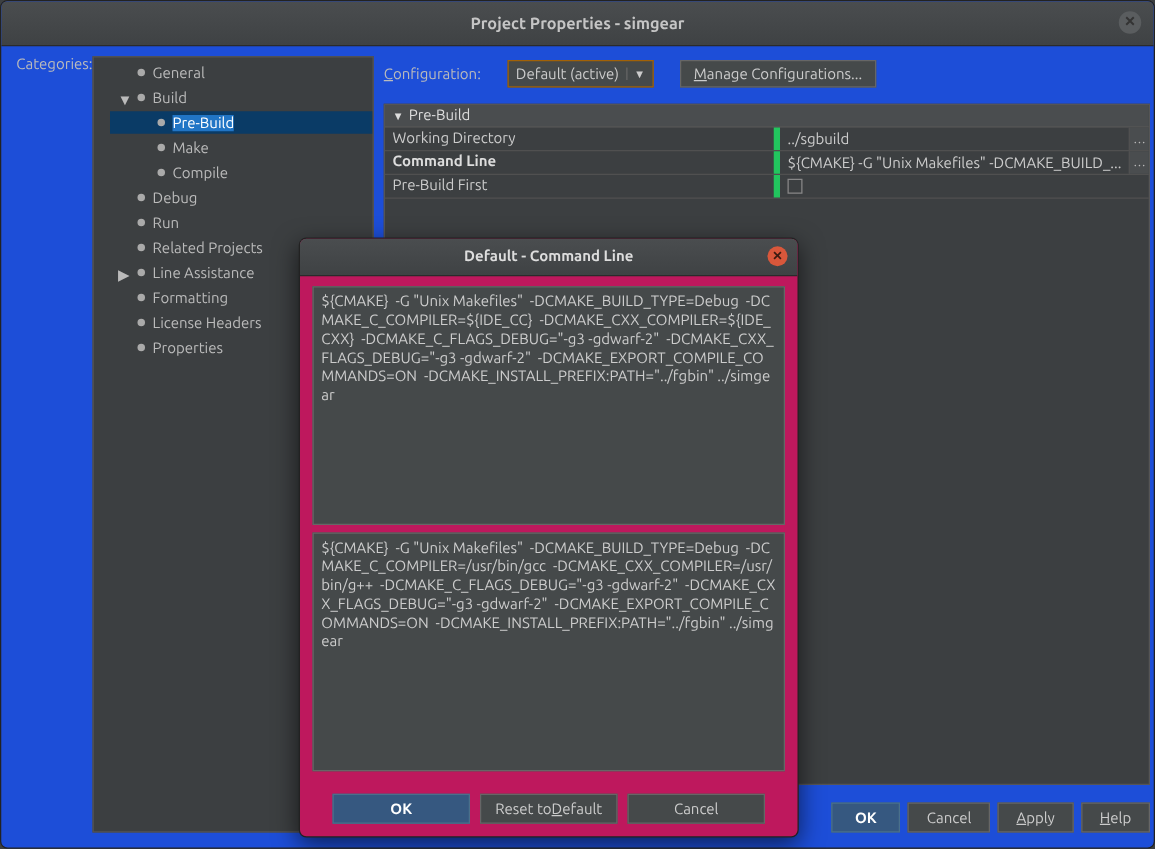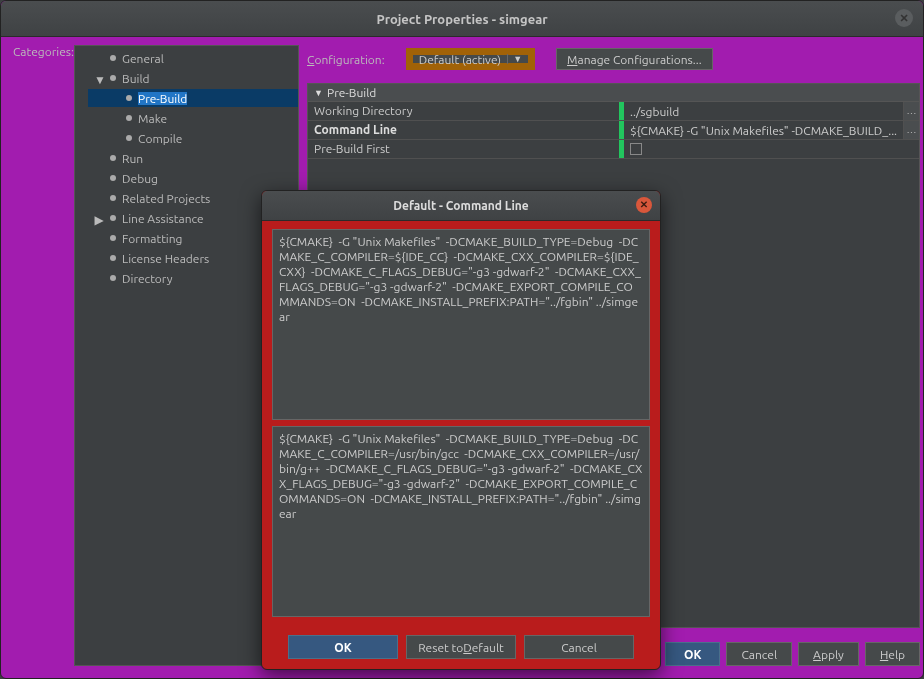--- a/index.html
+++ b/index.html
@@ -9,21 +9,21 @@
   font-size: 12px;
   color: #bbbbbb;
   width: 924px;
   height: 679px;
   overflow: hidden;
   position: relative;
 }
 .main-window {
   position: absolute;
   left: 0; top: 0; width: 924px; height: 679px;
-  background: #a21caf;
+  background: #1d4ed8;
   border: 1px solid #222;
   border-radius: 6px;
   overflow: hidden;
 }
 .titlebar {
   height: 36px;
   line-height: 36px;
   text-align: center;
   background: linear-gradient(#4a4d4f, #3f4244);
   border-bottom: 1px solid #2b2b2b;
@@ -109,21 +109,21 @@
   flex-direction: column;
 }
 .config-row {
   display: flex;
   align-items: center;
   gap: 21px;
   margin-bottom: 10px;
   height: 28px;
 }
 .select {
-  border: 7px solid #a16207;
+  border: 1px solid #a16207;
   background: #45494a;
   height: 22px;
   display: flex;
   align-items: center;
   padding: 0 6px;
   gap: 6px;
   color: #ccc;
   cursor: pointer;
 }
 .select .arrow {
@@ -205,24 +205,24 @@
   border-color:#4a708b;
   color:#fff;
   font-weight:bold;
   padding:0 18px;
 }
 .footer .btn { padding: 0 14px; height:24px; }
 
 
 .modal {
   position:absolute;
-  left:261px; top:190px;
+  left:239px; top:190px;
   width:400px;
   height:480px;
-  background:#b91c1c;
+  background:#be185d;
   border:1px solid #222;
   border-radius:6px;
   box-shadow:0 6px 20px rgba(0,0,0,0.6);
   display:flex;
   flex-direction:column;
   overflow:hidden;
 }
 .modal-title {
   height:30px;
   line-height:30px;
@@ -324,34 +324,34 @@
               <div class="row indent1">
                 <span class="expander"></span>
                 <span class="bullet"></span>
                 <span class="label">Compile</span>
               </div>
             </li>
           <li>
               <div class="row">
                 <span class="expander"></span>
                 <span class="bullet"></span>
+                <span class="label">Debug</span>
+              </div>
+            </li>
+          <li>
+              <div class="row">
+                <span class="expander"></span>
+                <span class="bullet"></span>
                 <span class="label">Run</span>
               </div>
             </li>
           <li>
               <div class="row">
                 <span class="expander"></span>
                 <span class="bullet"></span>
-                <span class="label">Debug</span>
-              </div>
-            </li>
-          <li>
-              <div class="row">
-                <span class="expander"></span>
-                <span class="bullet"></span>
                 <span class="label">Related Projects</span>
               </div>
             </li>
           <li>
               <div class="row">
                 <span class="expander">▶</span>
                 <span class="bullet"></span>
                 <span class="label">Line Assistance</span>
               </div>
             </li>
@@ -366,21 +366,21 @@
               <div class="row">
                 <span class="expander"></span>
                 <span class="bullet"></span>
                 <span class="label">License Headers</span>
               </div>
             </li>
           <li>
               <div class="row">
                 <span class="expander"></span>
                 <span class="bullet"></span>
-                <span class="label">Directory</span>
+                <span class="label">Properties</span>
               </div>
             </li>
         </ul>
       </div>
       <div class="main">
         <div class="config-row">
           <span><span class="u">C</span><span>onfiguration:</span></span>
           <div class="select">
             <span>Default (active)</span>
             <span class="arrow">▼</span>

